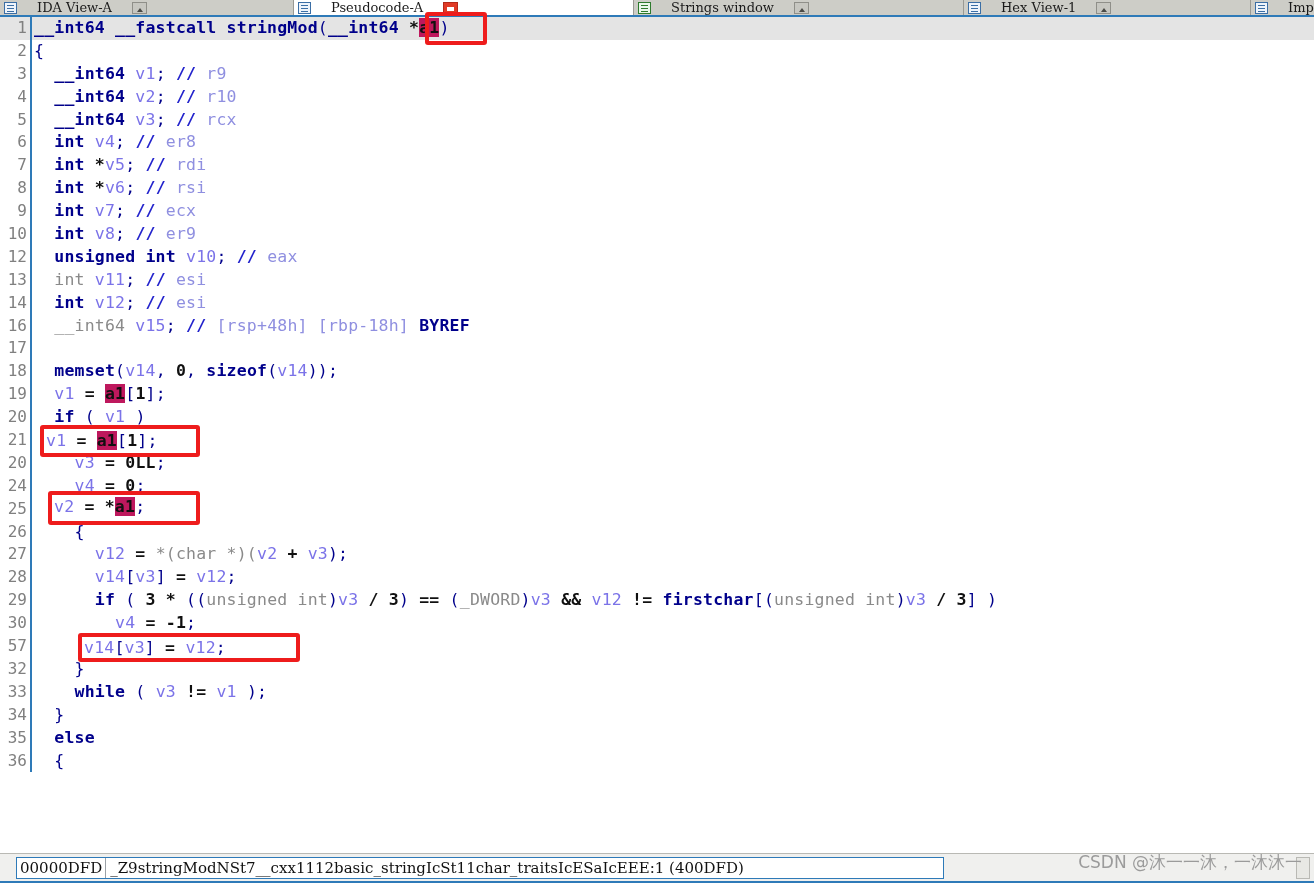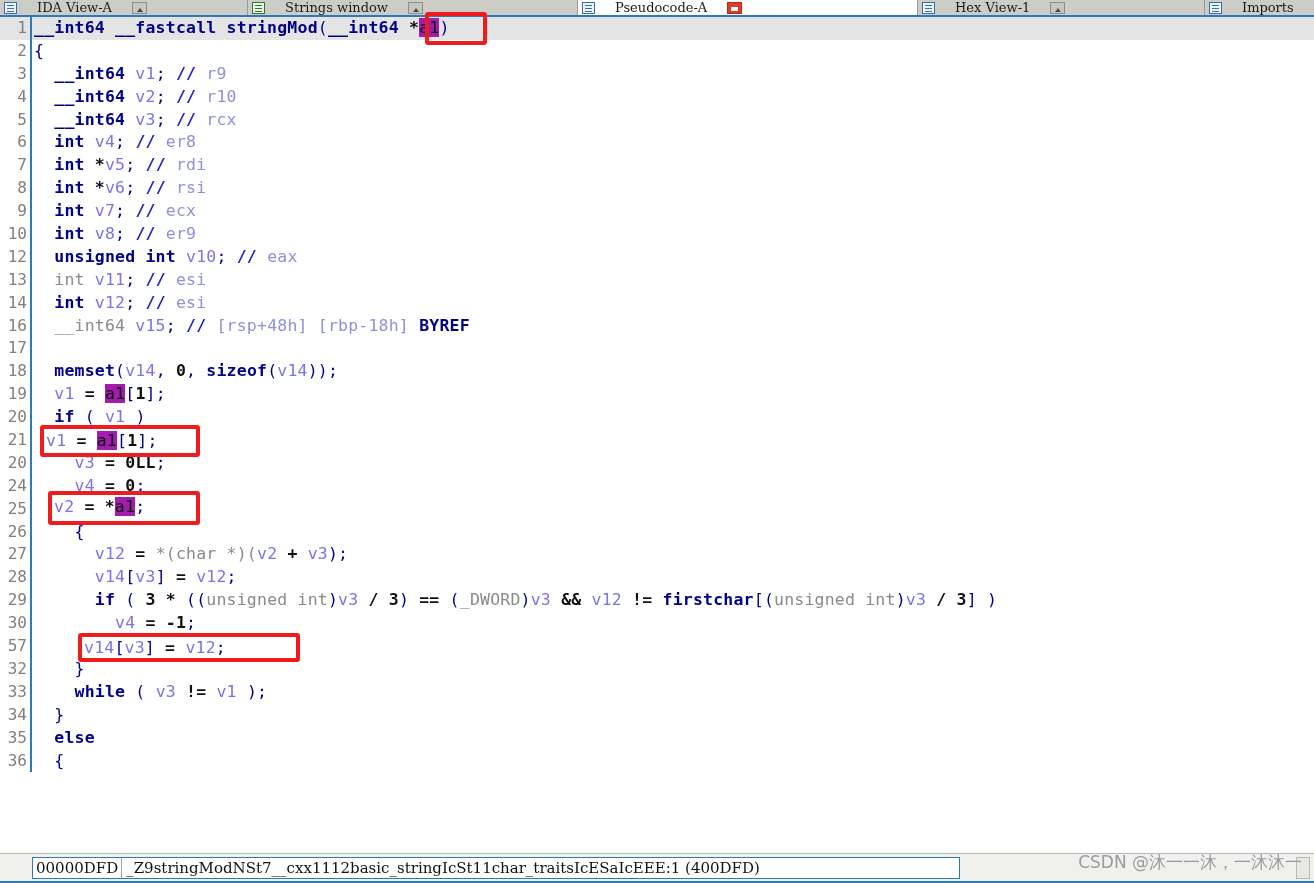--- a/index.html
+++ b/index.html
@@ -113,39 +113,39 @@
   .k   { color: #00008b; font-weight: bold; }   
   .kg  { color: #8a8a8a; }                      
   .var { color: #7b73e8; }                      
   .fn  { color: #00008b; font-weight: bold; }   
   .cm  { color: #8f8fe0; }                      
   .cms { color: #2222cc; font-weight: bold; }   
   .num { color: #101010; font-weight: bold; }   
   .pn  { color: #00008b; }                      
   .op  { color: #101010; font-weight: bold; }   
   .cast{ color: #8a8a8a; }                      
-  .hly { background: #a21caf; color: #101010; font-weight: normal; } 
+  .hly { background: #be185d; color: #101010; font-weight: bold; } 
 
   
   .annot {
     position: absolute;
     border: 4px solid #ee1c1c;
     border-radius: 3px;
     pointer-events: none;
   }
   .annot.filled { background: #ffffff; }
 
   
   #statusbar {
     position: absolute; left: 0; top: 853px; width: 1314px; height: 30px;
     background: #f0f0ee;
     border-top: 1px solid #b9b9b4;
   }
   #status-field {
-    position: absolute; left: 32px; top: 3px; width: 928px; height: 22px;
+    position: absolute; left: 16px; top: 3px; width: 928px; height: 22px;
     background: #ffffff;
     border: 1px solid #2e7ab8;
     display: flex; align-items: center;
     overflow: hidden;
   }
   #status-addr {
     font-family: "DejaVu Serif", "Liberation Serif", serif;
     font-size: 15px; color: #111111;
     padding: 0 3px;
     border-right: 1px solid #9aa0a6;
@@ -170,34 +170,34 @@
   }
   #bottom-rule {
     position: absolute; left: 0; top: 881px; width: 1314px; height: 2px;
     background: #2e7ab8;
   }
 </style>
 </head>
 <body>
 
 <div id="tabbar">
-    <div class="tab" style="width: 248px; margin-top: 32px;">
+    <div class="tab" style="width: 294px; margin-top: 32px;">
       <span class="tab-ico"></span>
       <span class="tab-label">IDA View-A</span>
       <span class="tab-close"></span>
+    </div>
+    <div class="tab active" style="width: 340px;">
+      <span class="tab-ico"></span>
+      <span class="tab-label">Pseudocode-A</span>
+      <span class="tab-close red"></span>
     </div>
     <div class="tab" style="width: 330px;">
       <span class="tab-ico green"></span>
       <span class="tab-label">Strings window</span>
       <span class="tab-close"></span>
-    </div>
-    <div class="tab active" style="width: 340px;">
-      <span class="tab-ico"></span>
-      <span class="tab-label">Pseudocode-A</span>
-      <span class="tab-close red"></span>
     </div>
     <div class="tab" style="width: 287px;">
       <span class="tab-ico"></span>
       <span class="tab-label">Hex View-1</span>
       <span class="tab-close"></span>
     </div>
     <div class="tab" style="width: 300px;">
       <span class="tab-ico"></span>
       <span class="tab-label">Imports</span>
     </div>

